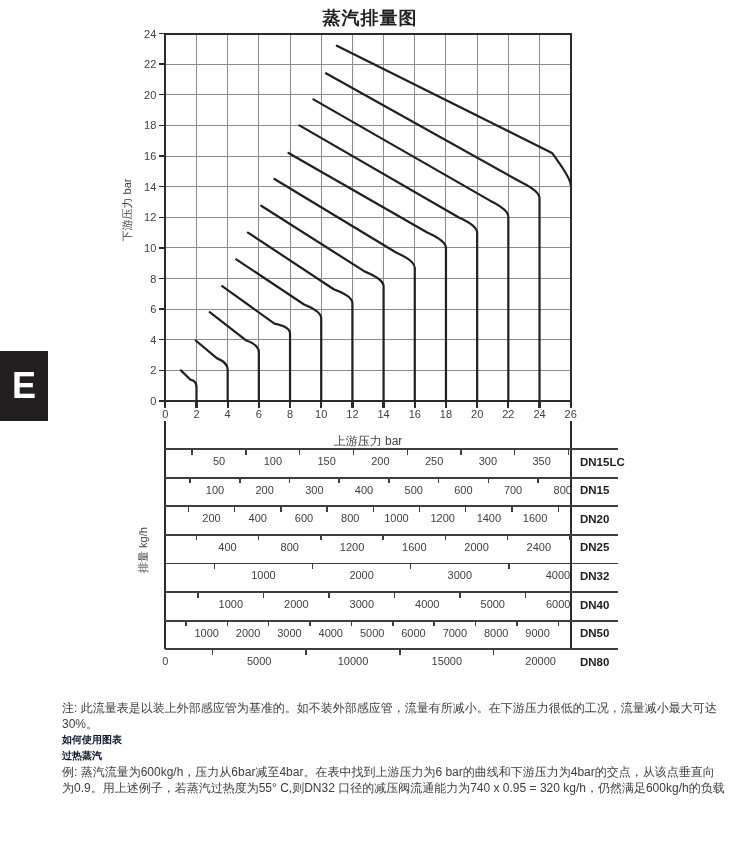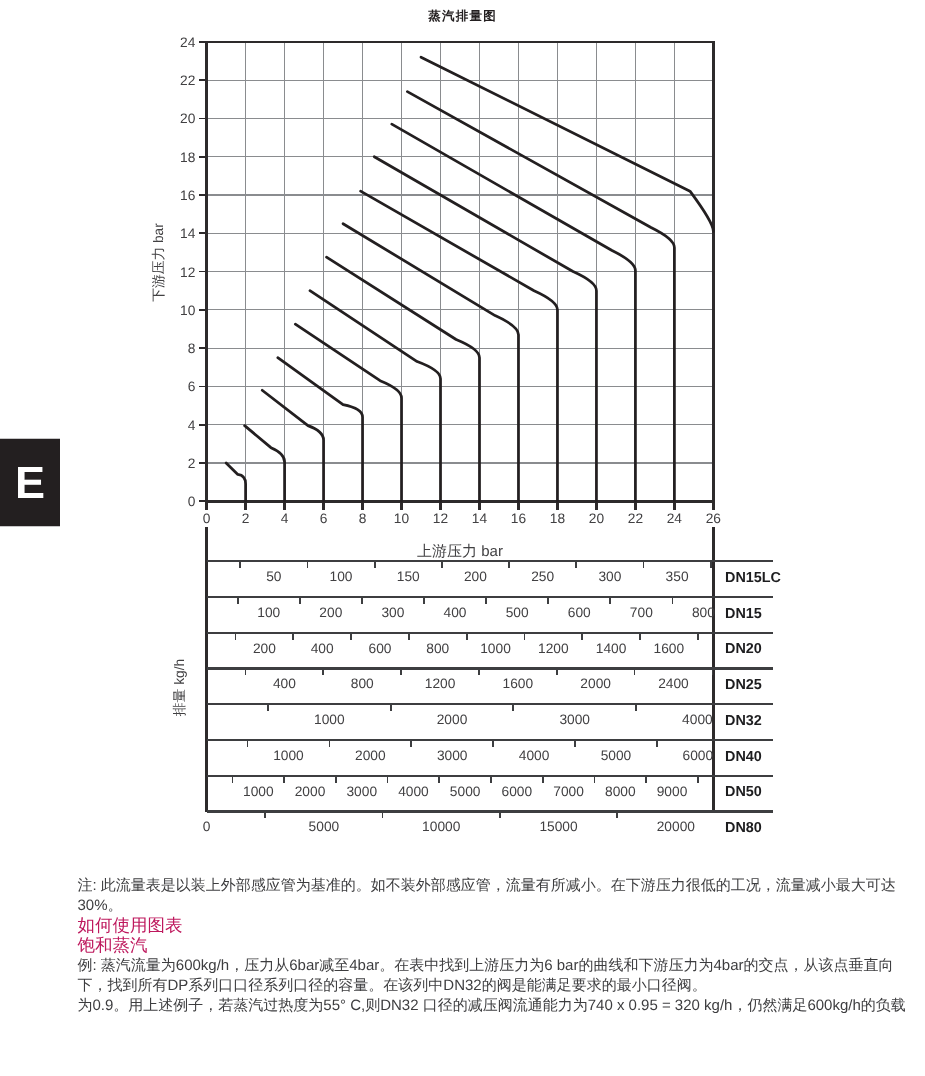--- a/index.html
+++ b/index.html
@@ -2,33 +2,33 @@
 <html><head>
 <meta charset="utf-8">
 <style>
   html,body{margin:0;padding:0;background:#ffffff;}
   .page{
     position:relative;width:740px;height:861px;background:#ffffff;overflow:hidden;
     font-family:"Liberation Sans","DejaVu Sans",sans-serif;
   }
   .chart-title{
     position:absolute;top:6px;left:0;width:740px;text-align:center;
-    font-size:10px;font-weight:bold;color:#231f20;letter-spacing:1px;
+    font-size:18px;font-weight:bold;color:#231f20;letter-spacing:1px;
   }
   #figure-svg{position:absolute;top:0;left:0;}
   .e-tab{
     position:absolute;left:0;top:351px;width:48px;height:70px;background:#231f20;
     display:flex;align-items:center;justify-content:center;
   }
   .e-tab span{color:#ffffff;font-size:36px;font-weight:bold;line-height:1;}
   .footer{
     position:absolute;left:62px;top:700px;width:660px;color:#3d3d3f;font-size:12px;
   }
   .footer .ln{height:16px;line-height:16px;white-space:nowrap;}
-  .footer .ln.bold{font-weight:normal;color:#be185d;font-size:14px;}
+  .footer .ln.bold{font-weight:bold;color:#0f172a;font-size:10px;}
 </style>
 </head>
 <body>
 
 <div class="page">
 
   <div class="chart-title">蒸汽排量图</div>
 
   <svg id="figure-svg" width="740" height="685">
       <g stroke="#8a8c8f" stroke-width="1" shape-rendering="crispEdges">
@@ -281,18 +281,17 @@
     </svg>
 
   <div class="e-tab">
     <span>E</span>
   </div>
 
   <div class="footer" id="footer">
       <div class="ln">注: 此流量表是以装上外部感应管为基准的。如不装外部感应管，流量有所减小。在下游压力很低的工况，流量减小最大可达</div>
       <div class="ln">30%。</div>
       <div class="ln bold">如何使用图表</div>
-      <div class="ln bold">饱和蒸汽</div>
+      <div class="ln bold">过热蒸汽</div>
       <div class="ln">例: 蒸汽流量为600kg/h，压力从6bar减至4bar。在表中找到上游压力为6 bar的曲线和下游压力为4bar的交点，从该点垂直向</div>
-      <div class="ln">下，找到所有DP系列口口径系列口径的容量。在该列中DN32的阀是能满足要求的最小口径阀。</div>
       <div class="ln">为0.9。用上述例子，若蒸汽过热度为55° C,则DN32 口径的减压阀流通能力为740 x 0.95 = 320 kg/h，仍然满足600kg/h的负载</div>
     </div>
 </div>
 
 </body></html>

